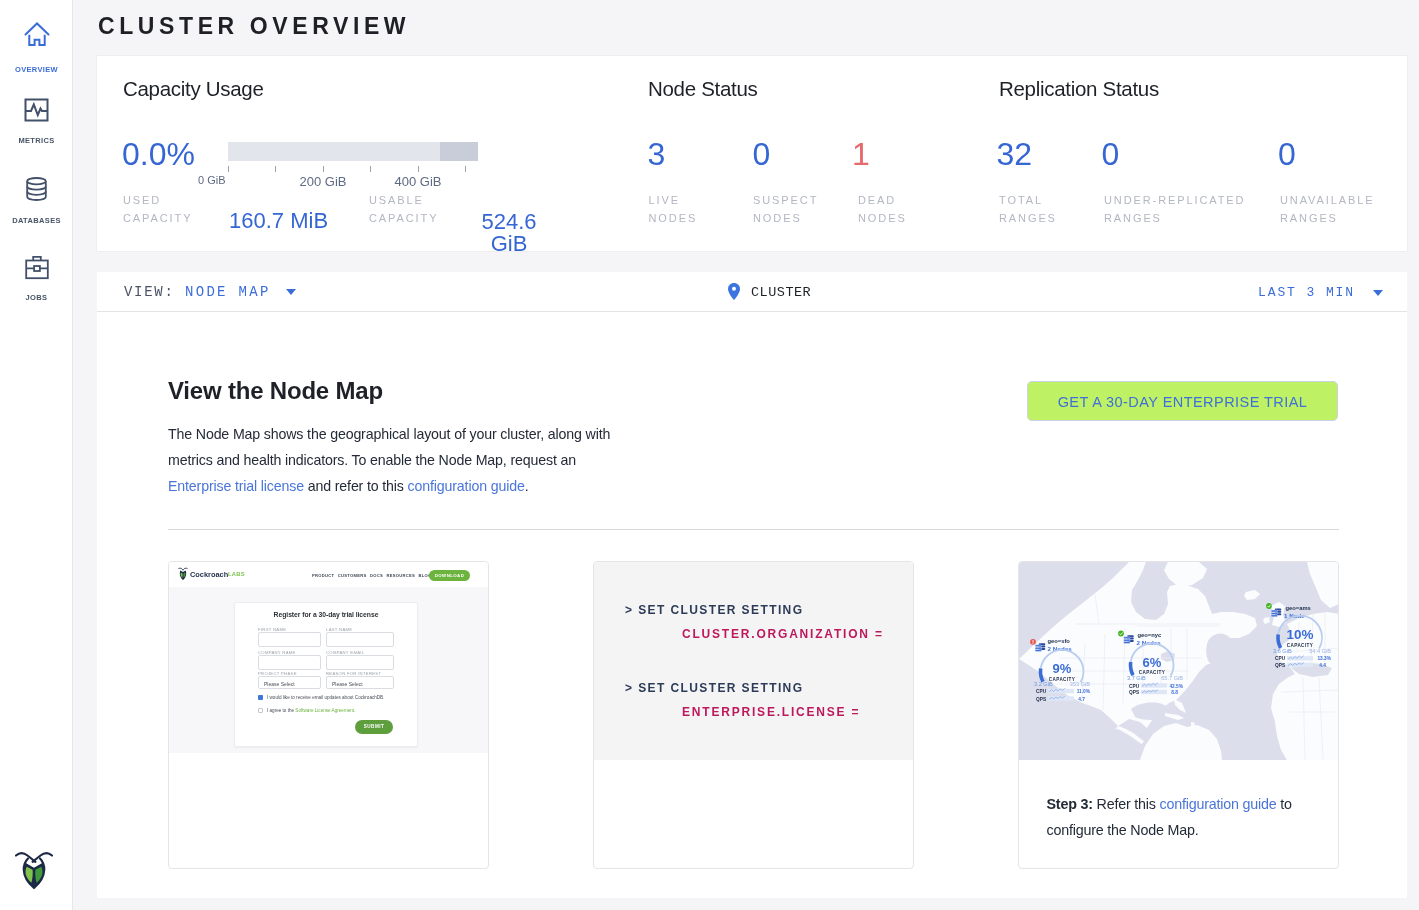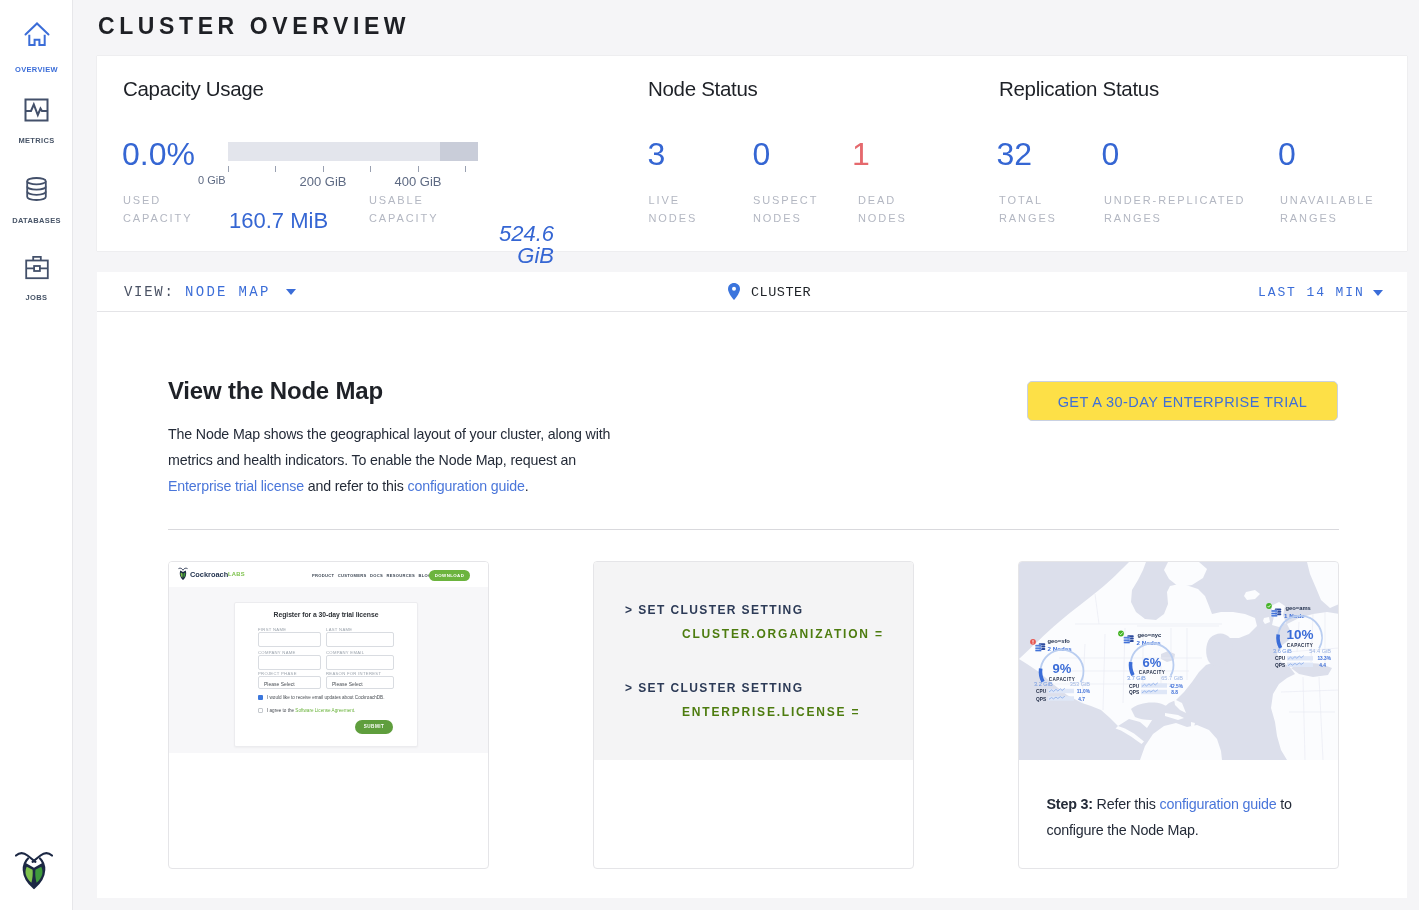--- a/index.html
+++ b/index.html
@@ -25,32 +25,32 @@
 
   
   #viewbar { left:97px; top:272px; width:1310px; height:40px; background:#fff; border-bottom:1px solid #e4e4e7;font-family:Liberation Mono, monospace; }
 
   
   #panel { left:97px; top:312px; width:1310px; height:586px; background:#fff; }
   #h2map { left:71px; top:65px; font-size:24px; font-weight:bold; letter-spacing:-0.2px; color:#1e2127; }
   #para { left:71px; top:109px; font-size:14.2px; line-height:26.2px; color:#242b38; width:500px; letter-spacing:-0.15px;}
   #para a, .bluelink { color:#4a76da; text-decoration:none; }
   #trialbtn { left:930px; top:69px; width:311px; height:40px; border:1px solid #c9d1e2; border-radius:5px;
-      color:#3f6fd8; font-size:14.5px; letter-spacing:0.45px; text-align:center; line-height:41px; background:#fde047; }
+      color:#3f6fd8; font-size:14.5px; letter-spacing:0.45px; text-align:center; line-height:41px; background:#bef264; }
   #divider { left:71px; top:217px; width:1171px; height:1px; background:#d9d9dd; }
 
   .stepcard { position:absolute; top:249px; width:321px; height:308px; background:#fff;
       border:1px solid #e5e5e8; border-radius:4px; overflow:hidden; }
   .steptext { position:absolute; left:27.5px; top:228.5px; width:290px; font-size:14.3px; letter-spacing:-0.2px; line-height:26.2px; color:#242b38; }
   .steptext b { font-weight:bold; }
 
   
   #code2 { position:absolute; left:0; top:0; width:100%; height:198px; background:#f4f4f5; }
   .codeline { position:absolute; font-size:12px; font-weight:bold; letter-spacing:1.4px; color:#2d3b57; white-space:nowrap; }
-  .codegreen { color:#4d7c0f; letter-spacing:1.8px; }
+  .codegreen { color:#be185d; letter-spacing:1.8px; }
 </style>
 </head>
 <body>
   <div id="sidebar" class="abs">
     <div class="navitem" style="top:19px;">
       <svg width="28" height="28" viewBox="0 0 28 28" fill="none" stroke="#3b6dd8" stroke-width="2">
         <path d="M2.5 15.5 14 4.5 25.5 15.5" stroke-linecap="round"></path>
         <path d="M6.3 15.8 V 26 H 11.6 V 20.8 H 16.4 V 26 H 21.7 V 15.8" fill="none"></path>
       </svg>
       <span class="navlabel active" style="margin-top:14px;">OVERVIEW</span>
@@ -109,21 +109,21 @@
     <div class="abs" style="left:273px; top:110px; width:1px; height:6px; background:#9aa1b1;"></div>
     <div class="abs" style="left:321px; top:110px; width:1px; height:6px; background:#9aa1b1;"></div>
     <div class="abs" style="left:368px; top:110px; width:1px; height:6px; background:#9aa1b1;"></div>
     <div class="abs" style="left:101px; top:118px; width:62px; text-align:left; font-size:11px; color:#5e6a83;">0 GiB</div>
     <div class="abs" style="left:195px; top:118px; width:62px; text-align:center; font-size:13px; color:#5e6a83;">200 GiB</div>
     <div class="abs" style="left:290px; top:118px; width:62px; text-align:center; font-size:13px; color:#5e6a83;">400 GiB</div>
 
     <div class="smlabel" style="left:26px; top:136px;">USED<br>CAPACITY</div>
     <div class="midval" style="left:132px; top:154px;">160.7 MiB</div>
     <div class="smlabel" style="left:272px; top:136px;">USABLE<br>CAPACITY</div>
-    <div class="midval" style="left:367px; top:167px; width:90px; text-align:right;font-style:italic;">524.6 GiB</div>
+    <div class="midval" style="left:367px; top:155px; width:90px; text-align:center;">524.6 GiB</div>
 
     <div class="bignum" style="left:550.5px; top:82px;">3</div>
     <div class="bignum" style="left:655.5px; top:82px;">0</div>
     <div class="bignum" style="left:755px; top:82px; color:#e5696d;">1</div>
     <div class="smlabel" style="left:551.5px; top:136px;">LIVE<br>NODES</div>
     <div class="smlabel" style="left:656px; top:136px;">SUSPECT<br>NODES</div>
     <div class="smlabel" style="left:761px; top:136px;">DEAD<br>NODES</div>
 
     <div class="bignum" style="left:899.5px; top:82px;">32</div>
     <div class="bignum" style="left:1004.5px; top:82px;">0</div>
@@ -135,21 +135,21 @@
 
   <div id="viewbar" class="abs">
     <span class="abs" style="left:27px; top:12px; font-size:14px; letter-spacing:1.7px; color:#4a5264;">VIEW:</span>
     <span class="abs" style="left:88px; top:12px; font-size:14px; letter-spacing:2.3px; color:#3b6dd8;">NODE MAP</span>
     <span class="abs" style="left:189px; top:17px; width:0; height:0; border-left:5.5px solid transparent; border-right:5.5px solid transparent; border-top:6.5px solid #3b6dd8;"></span>
     <svg class="abs" style="left:631px; top:11px;" width="12" height="18" viewBox="0 0 12 18">
       <path d="M6 0C2.7 0 0 2.6 0 5.9 0 10.3 6 17 6 17s6-6.7 6-11.1C12 2.6 9.3 0 6 0z" fill="#3b75dd"></path>
       <circle cx="6" cy="5.7" r="2" fill="#fff"></circle>
     </svg>
     <span class="abs" style="left:654px; top:12.5px; font-size:13.5px; letter-spacing:0.5px; color:#1d2126;">CLUSTER</span>
-    <span class="abs" style="left:1161px; top:13px; font-size:13px; letter-spacing:1.9px; color:#3b6dd8;">LAST 14 MIN</span>
+    <span class="abs" style="left:1161px; top:13px; font-size:13px; letter-spacing:1.9px; color:#3b6dd8;">LAST 3 MIN</span>
     <span class="abs" style="left:1276px; top:18px; width:0; height:0; border-left:5.5px solid transparent; border-right:5.5px solid transparent; border-top:6.5px solid #3b6dd8;"></span>
   </div>
 
   <div id="panel" class="abs">
     <div id="h2map" class="abs">View the Node Map</div>
     <div id="para" class="abs">The Node Map shows the geographical layout of your cluster, along with<br>metrics and health indicators. To enable the Node Map, request an<br><a href="#">Enterprise trial license</a> and refer to this <a href="#">configuration guide</a>.</div>
     <div id="trialbtn" class="abs">GET A 30-DAY ENTERPRISE TRIAL</div>
     <div id="divider" class="abs"></div>
 
     <div class="stepcard" style="left:71px;">

